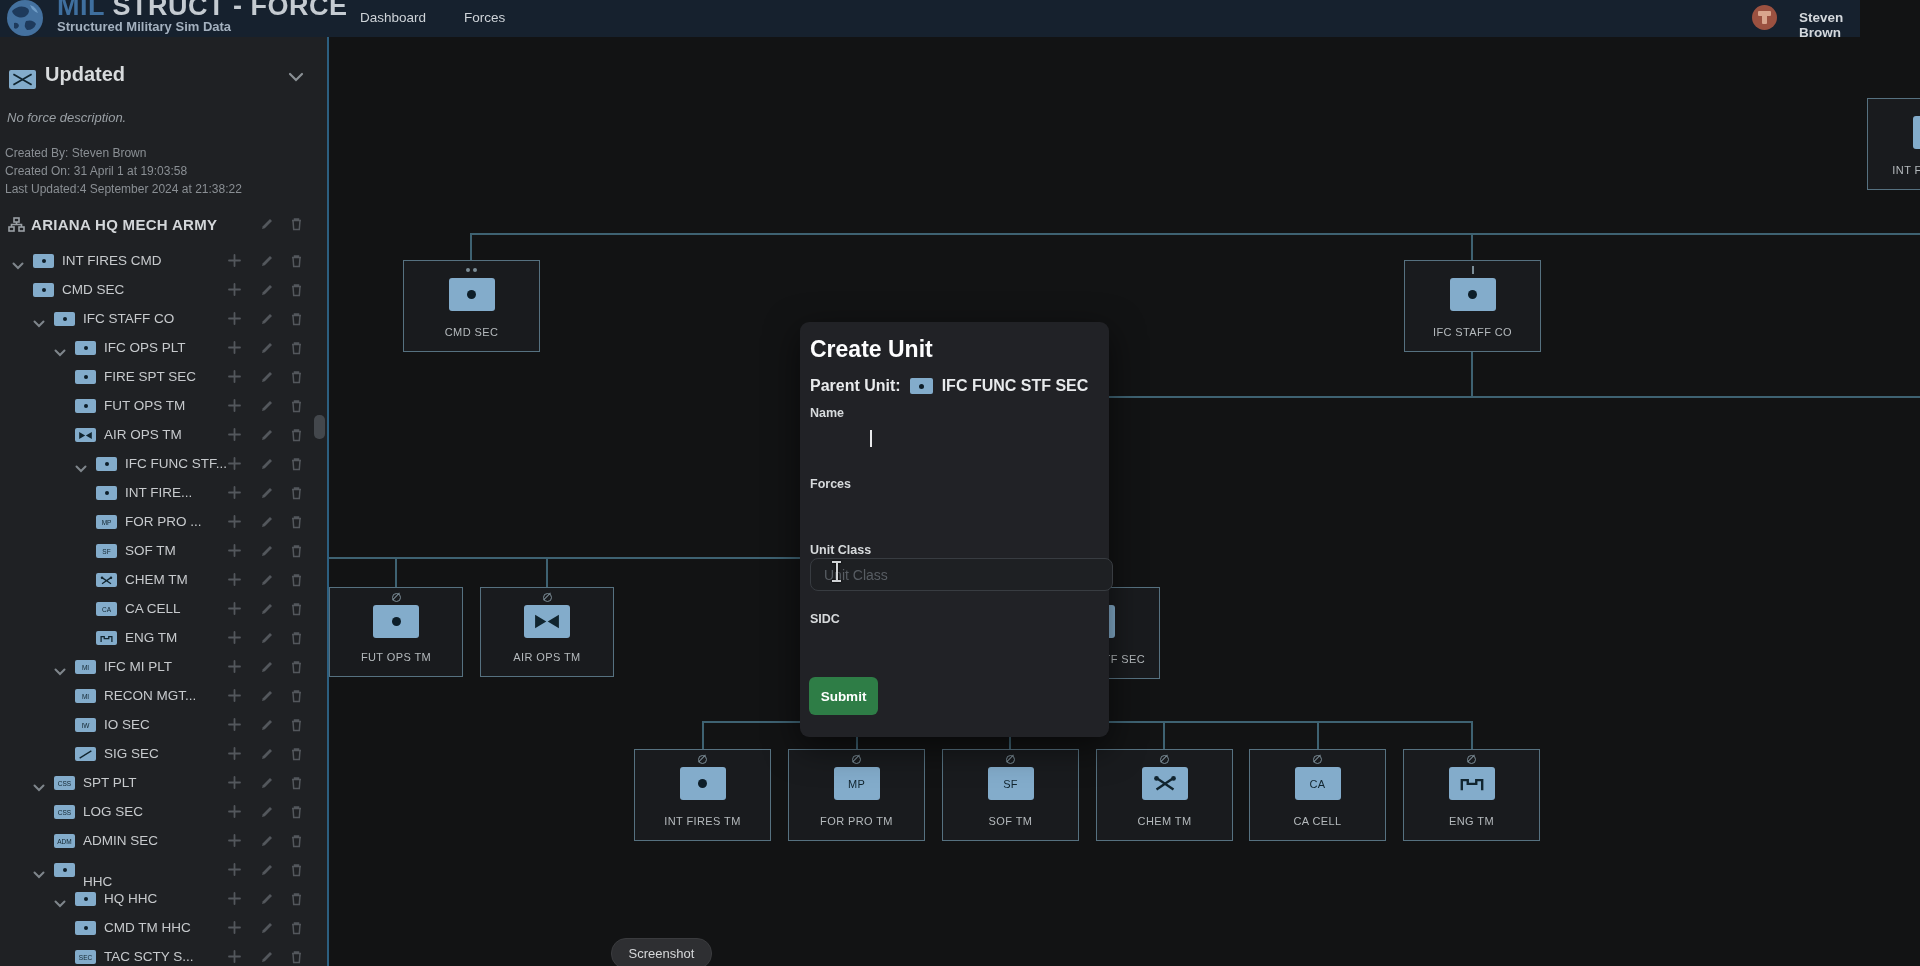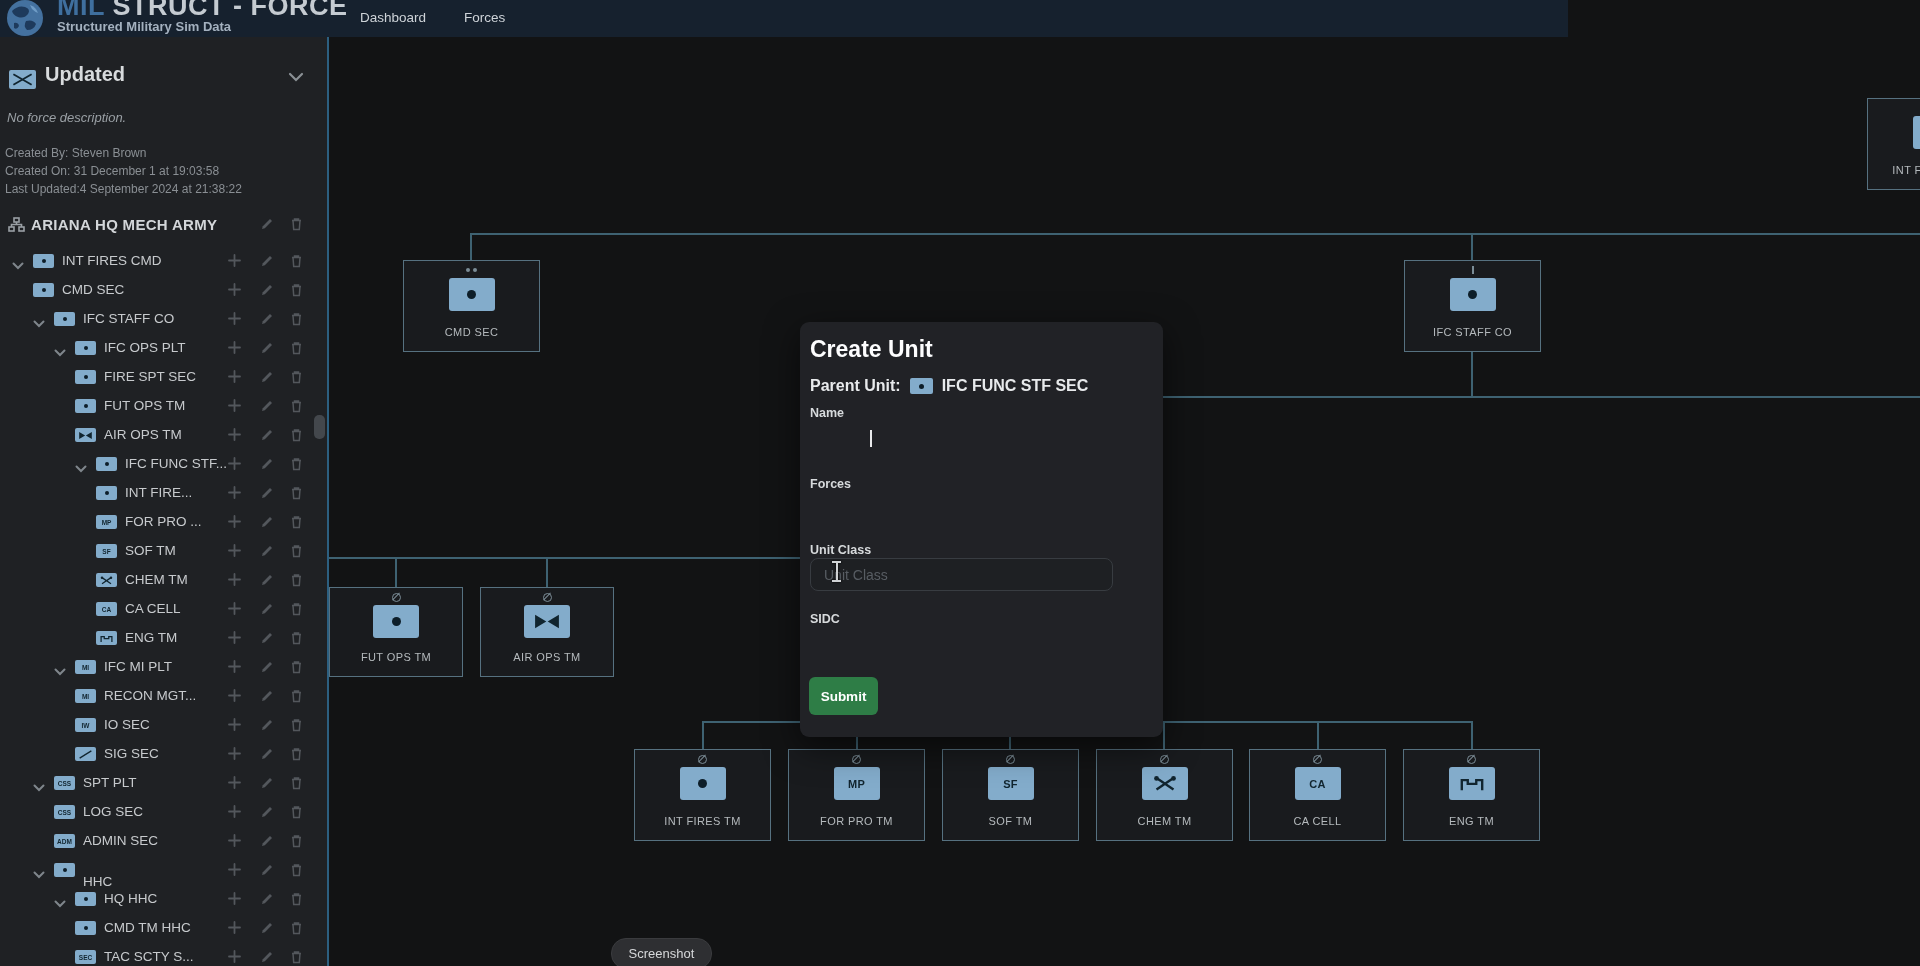--- a/index.html
+++ b/index.html
@@ -1,20 +1,20 @@
 <!DOCTYPE html>
 <html><head>
 <meta charset="utf-8">
 <style>
   html,body{margin:0;padding:0;background:#000;}
   #app{position:relative;width:1920px;height:966px;overflow:hidden;background:#121314;
        font-family:"Liberation Sans",sans-serif;-webkit-font-smoothing:antialiased;}
 
   
-  .topbar{position:absolute;left:0;top:0;width:1568px;height:37px;background:#16212e;overflow:hidden;z-index:20;}
+  .topbar{position:absolute;left:0;top:0;width:1860px;height:37px;background:#16212e;overflow:hidden;z-index:20;}
   .globe{position:absolute;left:6px;top:-1px;width:38px;height:38px;}
   .brand-title{position:absolute;left:57px;top:-9px;font-size:27px;font-weight:bold;letter-spacing:.5px;color:#c5cbd1;white-space:nowrap;}
   .brand-title .mil{color:#3f6f9e;}
   .brand-sub{position:absolute;left:57px;top:19px;font-size:13px;font-weight:bold;color:#a4b1bf;white-space:nowrap;}
   .nav-item{position:absolute;top:10px;font-size:13.5px;color:#ced3d8;cursor:pointer;}
   .nav-dashboard{left:360px;} .nav-forces{left:464px;}
   .avatar{position:absolute;left:1752px;top:5px;width:25px;height:25px;border-radius:50%;background:#9b5140;}
   .avatar i{position:absolute;left:6px;top:6px;width:13px;height:5px;background:#d9a58d;border-radius:1px;}
   .avatar i::after{content:'';position:absolute;left:4px;top:4px;width:5px;height:9px;background:#d9a58d;border-radius:1px;}
   .user-name{position:absolute;left:1799px;top:10px;font-size:13.5px;font-weight:bold;color:#d4d8dc;}
@@ -44,21 +44,21 @@
 
   
   .usym{position:absolute;background:#83accb;border-radius:2px;display:flex;align-items:center;justify-content:center;}
   .usym-tree{width:21px;height:14px;top:6px;}
   .usym-node{width:46px;height:33px;left:50%;transform:translateX(-50%);top:17px;border-radius:3px;}
   .usym-inline{position:relative;display:inline-flex;width:23px;height:16px;flex:none;}
   .g-dot{display:block;border-radius:50%;background:#0d1e29;}
   .usym-tree .g-dot{width:4px;height:4px;}
   .usym-node .g-dot{width:9px;height:9px;}
   .usym-inline .g-dot{width:5px;height:5px;}
-  .g-txt{font-style:normal;font-weight:bold;color:#11252f;}
+  .g-txt{font-style:normal;font-weight:normal;color:#11252f;}
   .usym-tree .g-txt{font-size:6.5px;} .usym-node .g-txt{font-size:11px;letter-spacing:.3px;}
   .g-svg{display:block;fill:#11252f;}
   .usym-tree .g-svg{width:15px;height:9px;} .usym-node .g-svg{width:28px;height:17px;} .usym-inline .g-svg{width:16px;height:10px;}
   .g-stroke{fill:none;stroke:#11252f;stroke-width:1.4;}
   .g-stroke circle{fill:#11252f;stroke:none;}
 
   
   .line{position:absolute;background:#3e6272;z-index:1;}
   .node{position:absolute;border:1.5px solid #567180;background:#191b1e;box-sizing:border-box;z-index:2;cursor:pointer;}
   .node-label{position:absolute;left:0;bottom:13px;width:100%;text-align:center;font-size:11px;font-weight:500;
@@ -67,21 +67,21 @@
   .edot{width:4px;height:4px;border-radius:50%;background:#7b8c96;}
   .ebar{width:2px;height:8px;background:#7b8c96;}
   .ering{position:relative;width:7px;height:7px;border:1px solid #7b8c96;border-radius:50%;}
   .ering::after{content:'';position:absolute;left:-2px;top:2.5px;width:10px;height:1px;background:#7b8c96;transform:rotate(-45deg);}
 
   .screenshot-btn{position:absolute;left:611px;top:938px;width:99px;height:29px;border-radius:15px;background:#2e2f32;
                   border:1px solid #3a3b3e;color:#d6d8da;font-size:13px;display:flex;align-items:center;justify-content:center;
                   z-index:5;cursor:pointer;}
 
   
-  .modal{position:absolute;left:800px;top:322px;width:363px;height:415px;background:#212226;border-radius:9px;
+  .modal{position:absolute;left:800px;top:322px;width:309px;height:415px;background:#212226;border-radius:9px;
          box-shadow:0 10px 34px rgba(0,0,0,.55);z-index:10;}
   .modal-title{position:absolute;left:10px;top:14px;font-size:23px;font-weight:bold;color:#fdfdfe;}
   .parent-row{position:absolute;left:10px;top:55px;display:flex;align-items:center;gap:9px;font-size:16px;font-weight:bold;color:#e8eaec;white-space:nowrap;}
   .fld-label{position:absolute;left:10px;font-size:12.5px;font-weight:bold;color:#d7dadc;}
   .lbl-name{top:84px;} .lbl-echelon{top:155px;} .lbl-uc{top:221px;} .lbl-sidc{top:290px;}
   .m-input{position:absolute;left:10px;width:303px;box-sizing:border-box;background:#1b1d20;border-radius:8px;
            font-family:"Liberation Sans",sans-serif;font-size:14px;color:#e8eaeb;padding:0 0 0 13px;outline:none;}
   .inp-name{top:98px;height:37px;border:2px solid #4a90d9;}
   .inp-uc{top:236px;height:33px;border:1.5px solid #383c41;background:#1e2023;}
   .inp-uc::placeholder{color:#585d63;opacity:1;}
@@ -265,21 +265,21 @@
       <svg class="g-svg g-stroke" viewBox="0 0 16 10" style="width:21px;height:13px;">
           <path d="M1 1 L15 9 M15 1 L1 9"></path>
         </svg>
     </span>
     <div class="force-name">Updated</div>
     <svg class="force-chev" width="16" height="10" viewBox="0 0 16 10">
       <polyline points="2,2 8,8 14,2" fill="none" stroke="#8a9095" stroke-width="2.2" stroke-linecap="round"></polyline>
     </svg>
     <div class="force-desc">No force description.</div>
     <div class="force-meta meta-1">Created By: Steven Brown</div>
-    <div class="force-meta meta-2">Created On: 31 December 1 at 19:03:58</div>
+    <div class="force-meta meta-2">Created On: 31 April 1 at 19:03:58</div>
     <div class="force-meta meta-3">Last Updated:4 September 2024 at 21:38:22</div>
 
     <div class="root-row">
       <svg class="root-icon" width="17" height="15" viewBox="0 0 17 15">
         <g fill="none" stroke="#9aa0a5" stroke-width="1.6">
           <rect x="6" y="1" width="5" height="4"></rect>
             <rect x="1" y="10" width="5" height="4"></rect>
             <rect x="11" y="10" width="5" height="4"></rect>
           <path d="M8.5 5 V7.5 M3.5 10 V7.5 H13.5 V10"></path>
         </g>

